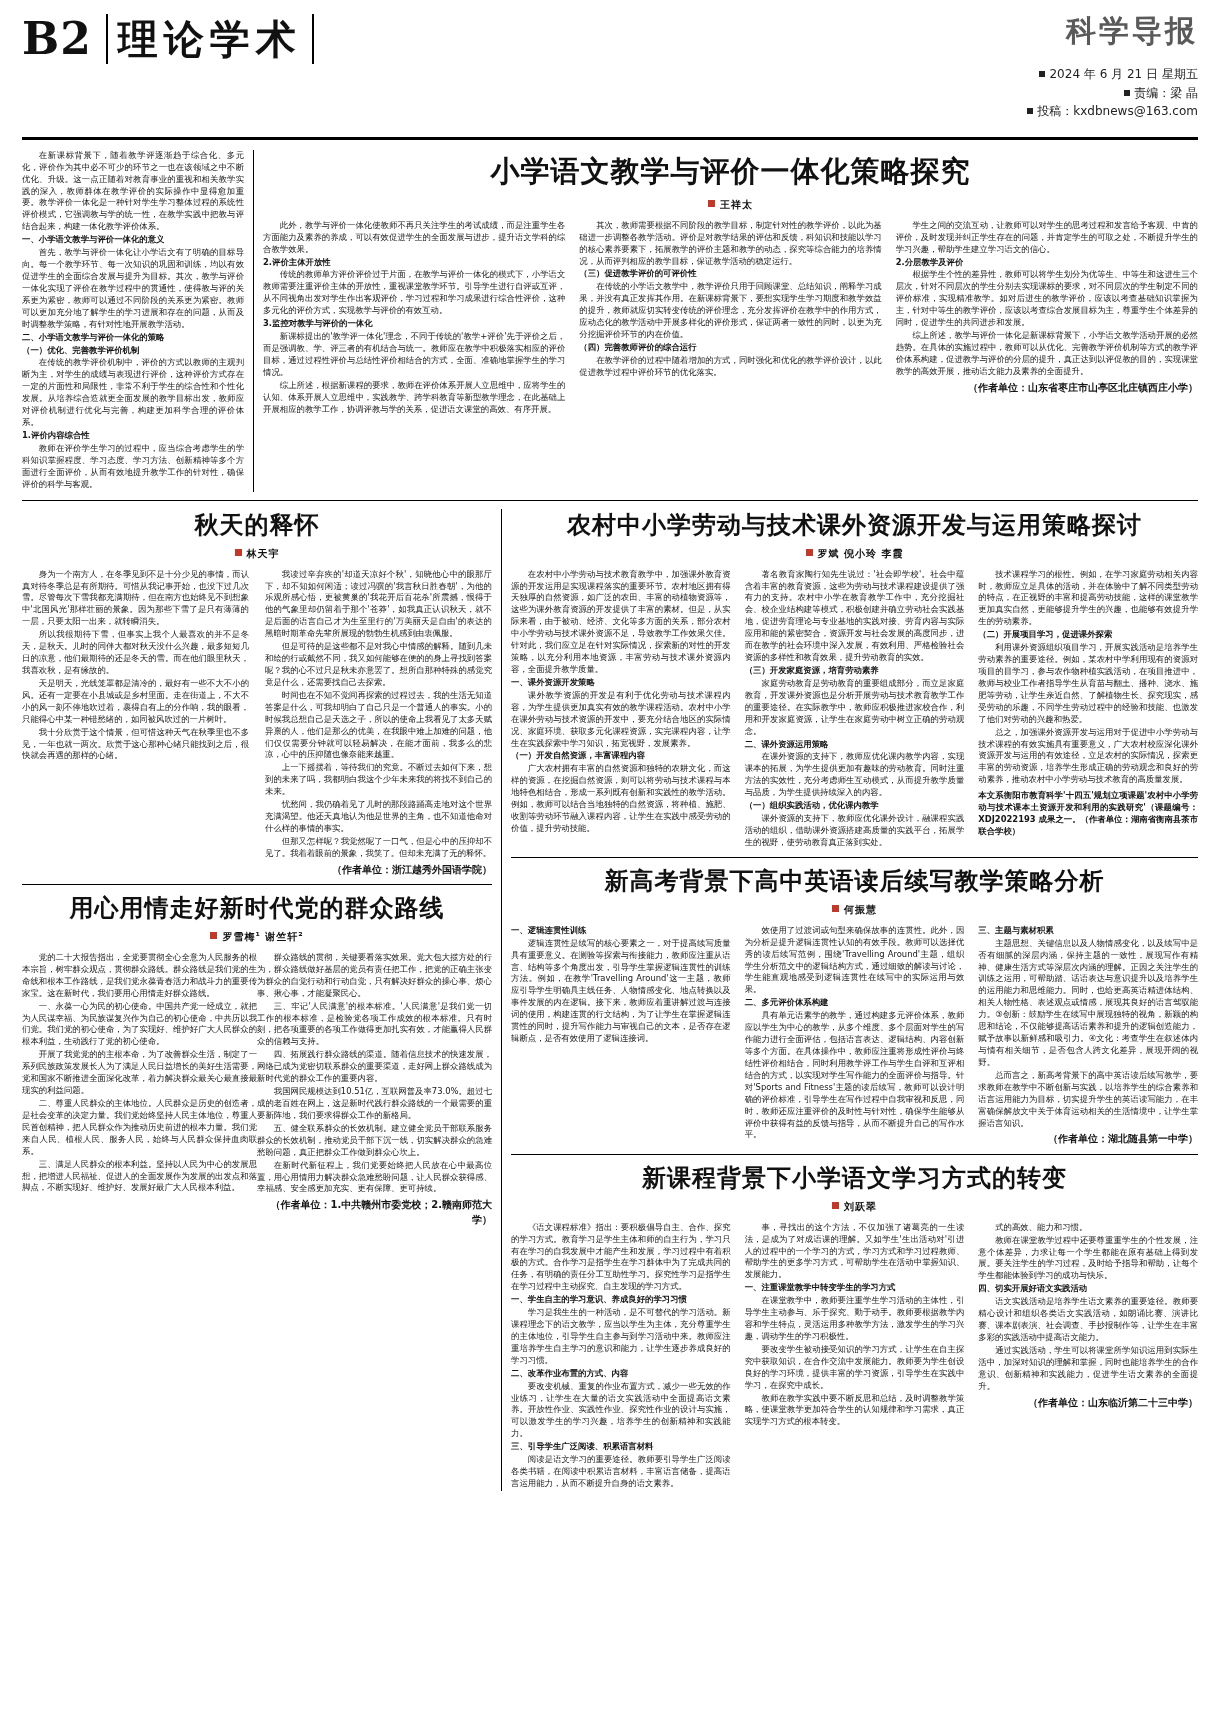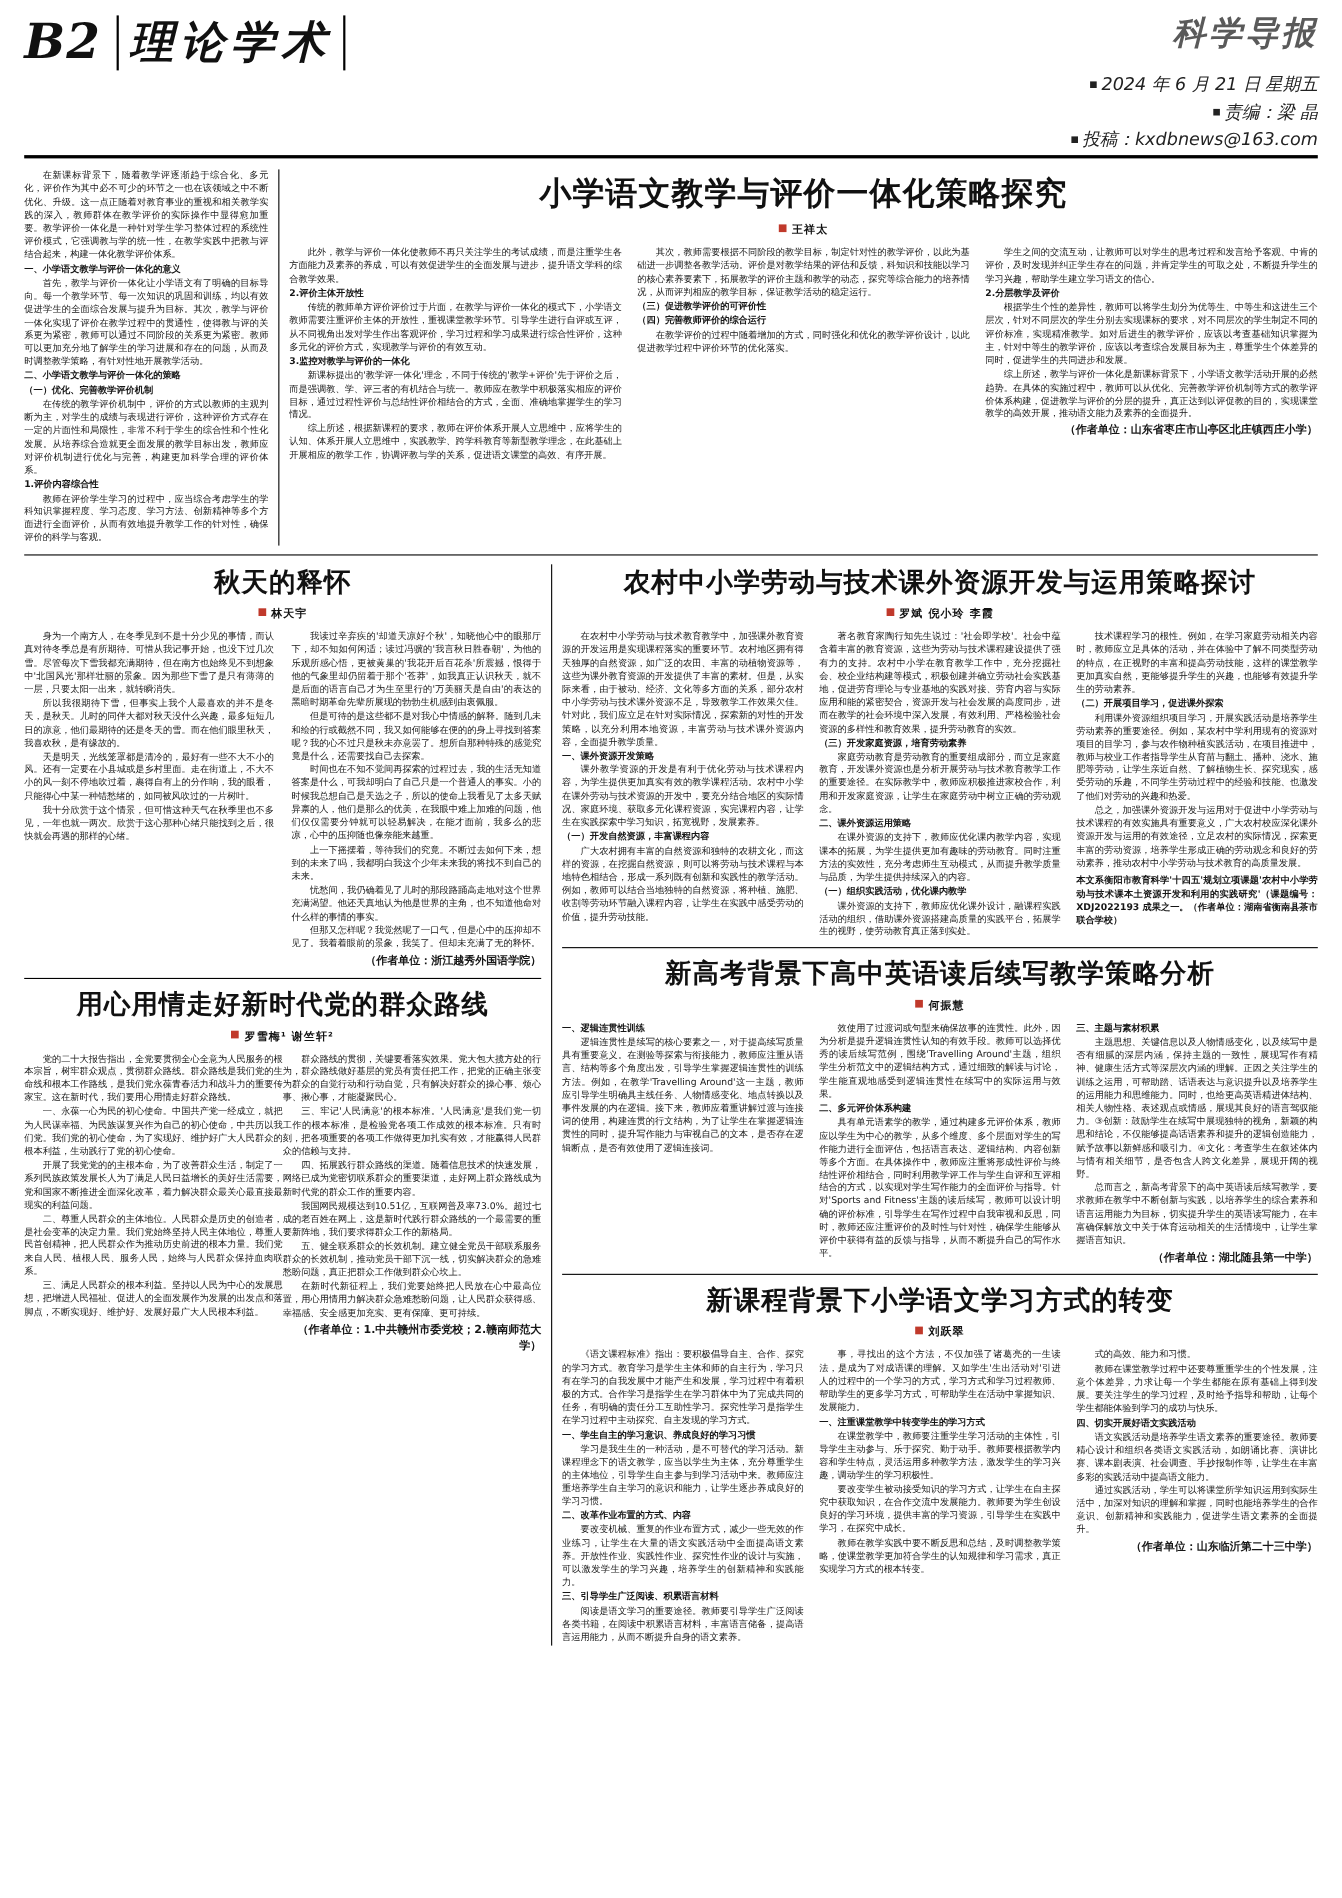--- a/index.html
+++ b/index.html
@@ -1,26 +1,26 @@
 <!DOCTYPE html>
 <html><head>
 <meta charset="utf-8">
 <style>
   html,body{margin:0;padding:0;background:#fff;}
   body{width:1220px;height:1725px;font-family:"DejaVu Sans","Liberation Sans",sans-serif;color:#111;}
   .page{width:1220px;height:1725px;position:relative;box-sizing:border-box;padding:14px 22px 10px 22px;}
 
   
-  .masthead{display:flex;align-items:flex-start;justify-content:space-between;border-bottom:3px solid #000;padding-bottom:2px;font-style:italic;}
+  .masthead{display:flex;align-items:flex-start;justify-content:space-between;border-bottom:3px solid #000;padding-bottom:16px;}
   .mast-left{display:flex;align-items:center;gap:6px;}
   .pagenum{font-family:"DejaVu Serif","Liberation Serif",serif;font-size:44px;font-weight:bold;letter-spacing:1px;line-height:1;padding-right:8px;}
   .sectitle{font-family:"DejaVu Serif","Liberation Serif",serif;font-size:40px;font-weight:bold;letter-spacing:6px;border-left:2px solid #000;border-right:2px solid #000;padding:2px 10px;line-height:1.15;}
   .mast-right{text-align:right;}
   .papername{font-family:"DejaVu Serif","Liberation Serif",serif;font-size:30px;font-weight:bold;letter-spacing:3px;color:#5a5a5a;line-height:1.1;margin-bottom:18px;}
-  .mast-meta{font-size:16px;line-height:1.55;color:#222;}
+  .mast-meta{font-size:12px;line-height:1.55;color:#222;}
   .mast-meta div{display:flex;justify-content:flex-end;align-items:center;gap:4px;}
   .sq{display:inline-block;width:6px;height:6px;background:#222;}
 
   
   .col-text{font-size:8.4px;line-height:1.42;text-align:justify;color:#161616;}
   .col-text p{margin:0 0 1px 0;text-indent:2em;}
   .col-text p.nohang{text-indent:0;}
   .sub{font-weight:bold;}
   .sig{text-align:right;font-weight:bold;font-size:10px;margin-top:3px;}
 
@@ -92,20 +92,21 @@
             <p>此外，教学与评价一体化使教师不再只关注学生的考试成绩，而是注重学生各方面能力及素养的养成，可以有效促进学生的全面发展与进步，提升语文学科的综合教学效果。</p>
             <p class="nohang sub">2.评价主体开放性</p>
             <p>传统的教师单方评价评价过于片面，在教学与评价一体化的模式下，小学语文教师需要注重评价主体的开放性，重视课堂教学环节。引导学生进行自评或互评，从不同视角出发对学生作出客观评价，学习过程和学习成果进行综合性评价，这种多元化的评价方式，实现教学与评价的有效互动。</p>
             <p class="nohang sub">3.监控对教学与评价的一体化</p>
             <p>新课标提出的'教学评一体化'理念，不同于传统的'教学+评价'先于评价之后，而是强调教、学、评三者的有机结合与统一。教师应在教学中积极落实相应的评价目标，通过过程性评价与总结性评价相结合的方式，全面、准确地掌握学生的学习情况。</p>
             <p>综上所述，根据新课程的要求，教师在评价体系开展人立思维中，应将学生的认知、体系开展人立思维中，实践教学、跨学科教育等新型教学理念，在此基础上开展相应的教学工作，协调评教与学的关系，促进语文课堂的高效、有序开展。</p>
           </div>
           <div style="flex:1;" class="col-text">
             <p>其次，教师需要根据不同阶段的教学目标，制定针对性的教学评价，以此为基础进一步调整各教学活动。评价是对教学结果的评估和反馈，科知识和技能以学习的核心素养要素下，拓展教学的评价主题和教学的动态，探究等综合能力的培养情况，从而评判相应的教学目标，保证教学活动的稳定运行。</p>
             <p class="nohang sub">（三）促进教学评价的可评价性</p>
+            <p>在传统的小学语文教学中，教学评价只用于回顾课堂、总结知识，阐释学习成果，并没有真正发挥其作用。在新课标背景下，要想实现学生学习期度和教学效益的提升，教师就应切实转变传统的评价理念，充分发挥评价在教学中的作用方式，应动态化的教学活动中开展多样化的评价形式，保证两者一致性的同时，以更为充分挖掘评价环节的内在价值。</p>
             <p class="nohang sub">（四）完善教师评价的综合运行</p>
             <p>在教学评价的过程中随着增加的方式，同时强化和优化的教学评价设计，以此促进教学过程中评价环节的优化落实。</p>
           </div>
           <div style="flex:1;" class="col-text">
             <p>学生之间的交流互动，让教师可以对学生的思考过程和发言给予客观、中肯的评价，及时发现并纠正学生存在的问题，并肯定学生的可取之处，不断提升学生的学习兴趣，帮助学生建立学习语文的信心。</p>
             <p class="nohang sub">2.分层教学及评价</p>
             <p>根据学生个性的差异性，教师可以将学生划分为优等生、中等生和这进生三个层次，针对不同层次的学生分别去实现课标的要求，对不同层次的学生制定不同的评价标准，实现精准教学。如对后进生的教学评价，应该以考查基础知识掌握为主，针对中等生的教学评价，应该以考查综合发展目标为主，尊重学生个体差异的同时，促进学生的共同进步和发展。</p>
             <p>综上所述，教学与评价一体化是新课标背景下，小学语文教学活动开展的必然趋势。在具体的实施过程中，教师可以从优化、完善教学评价机制等方式的教学评价体系构建，促进教学与评价的分层的提升，真正达到以评促教的目的，实现课堂教学的高效开展，推动语文能力及素养的全面提升。</p>
             <div class="sig">（作者单位：山东省枣庄市山亭区北庄镇西庄小学）</div>
           </div>

